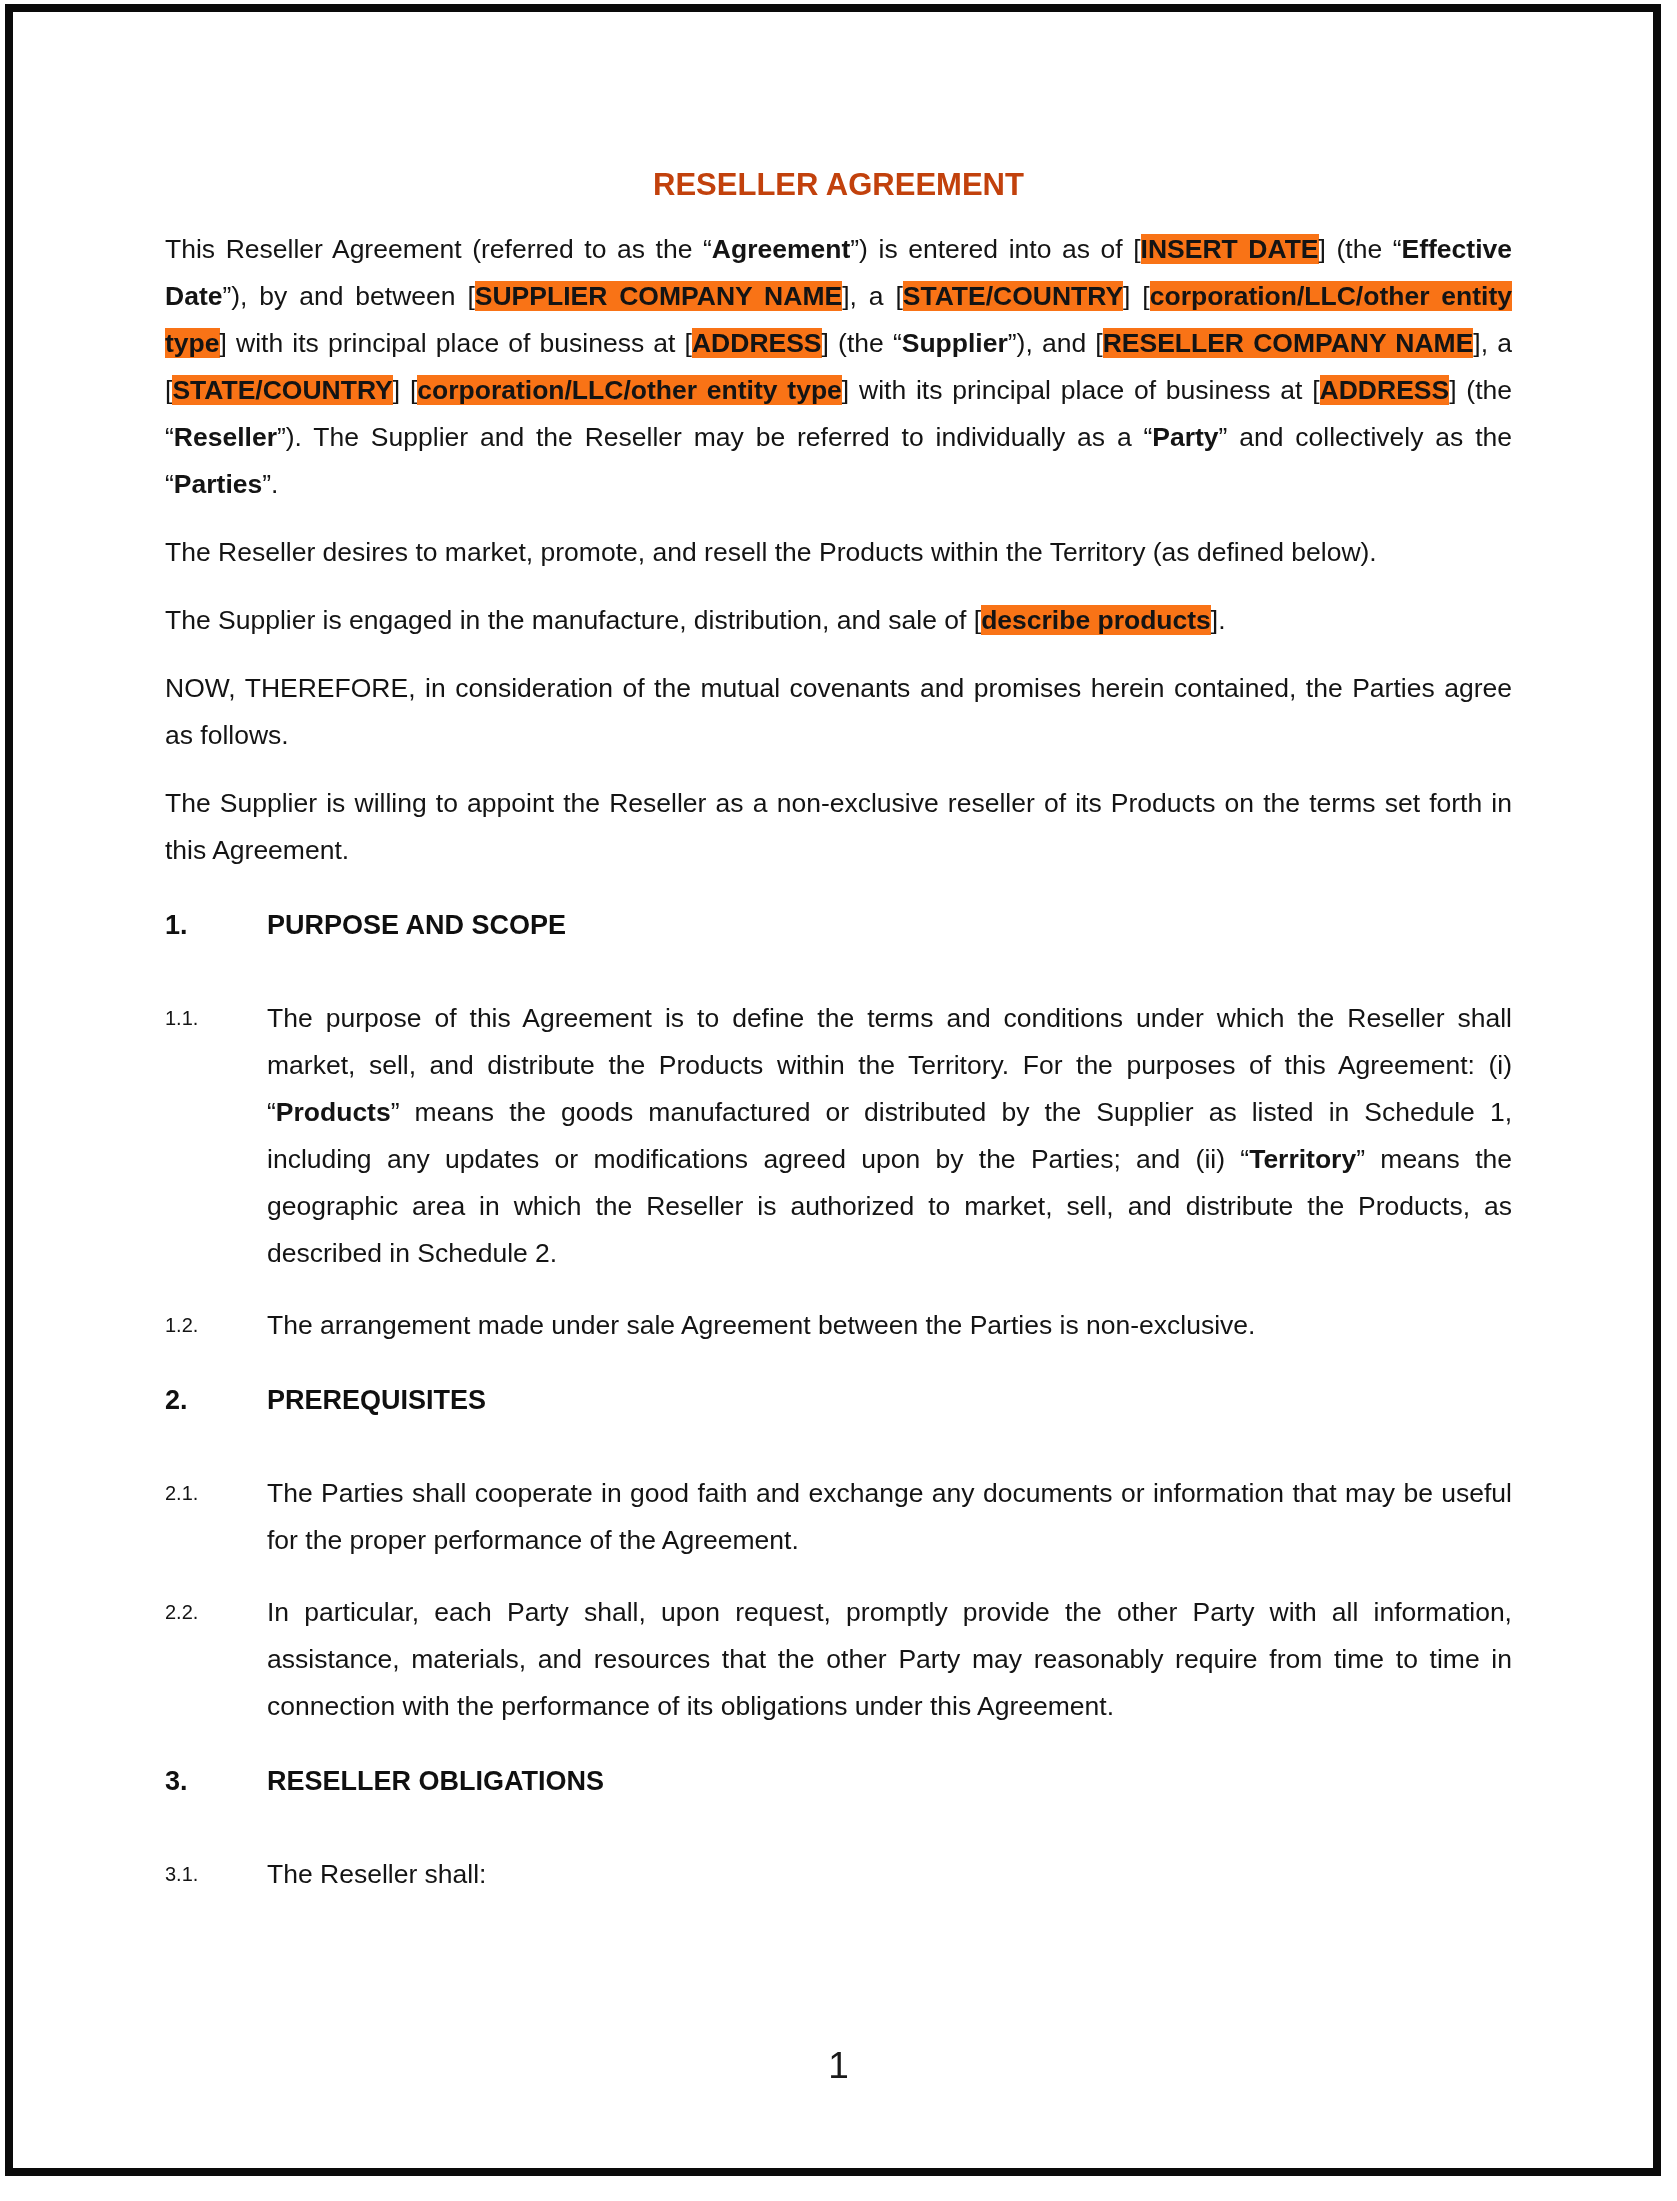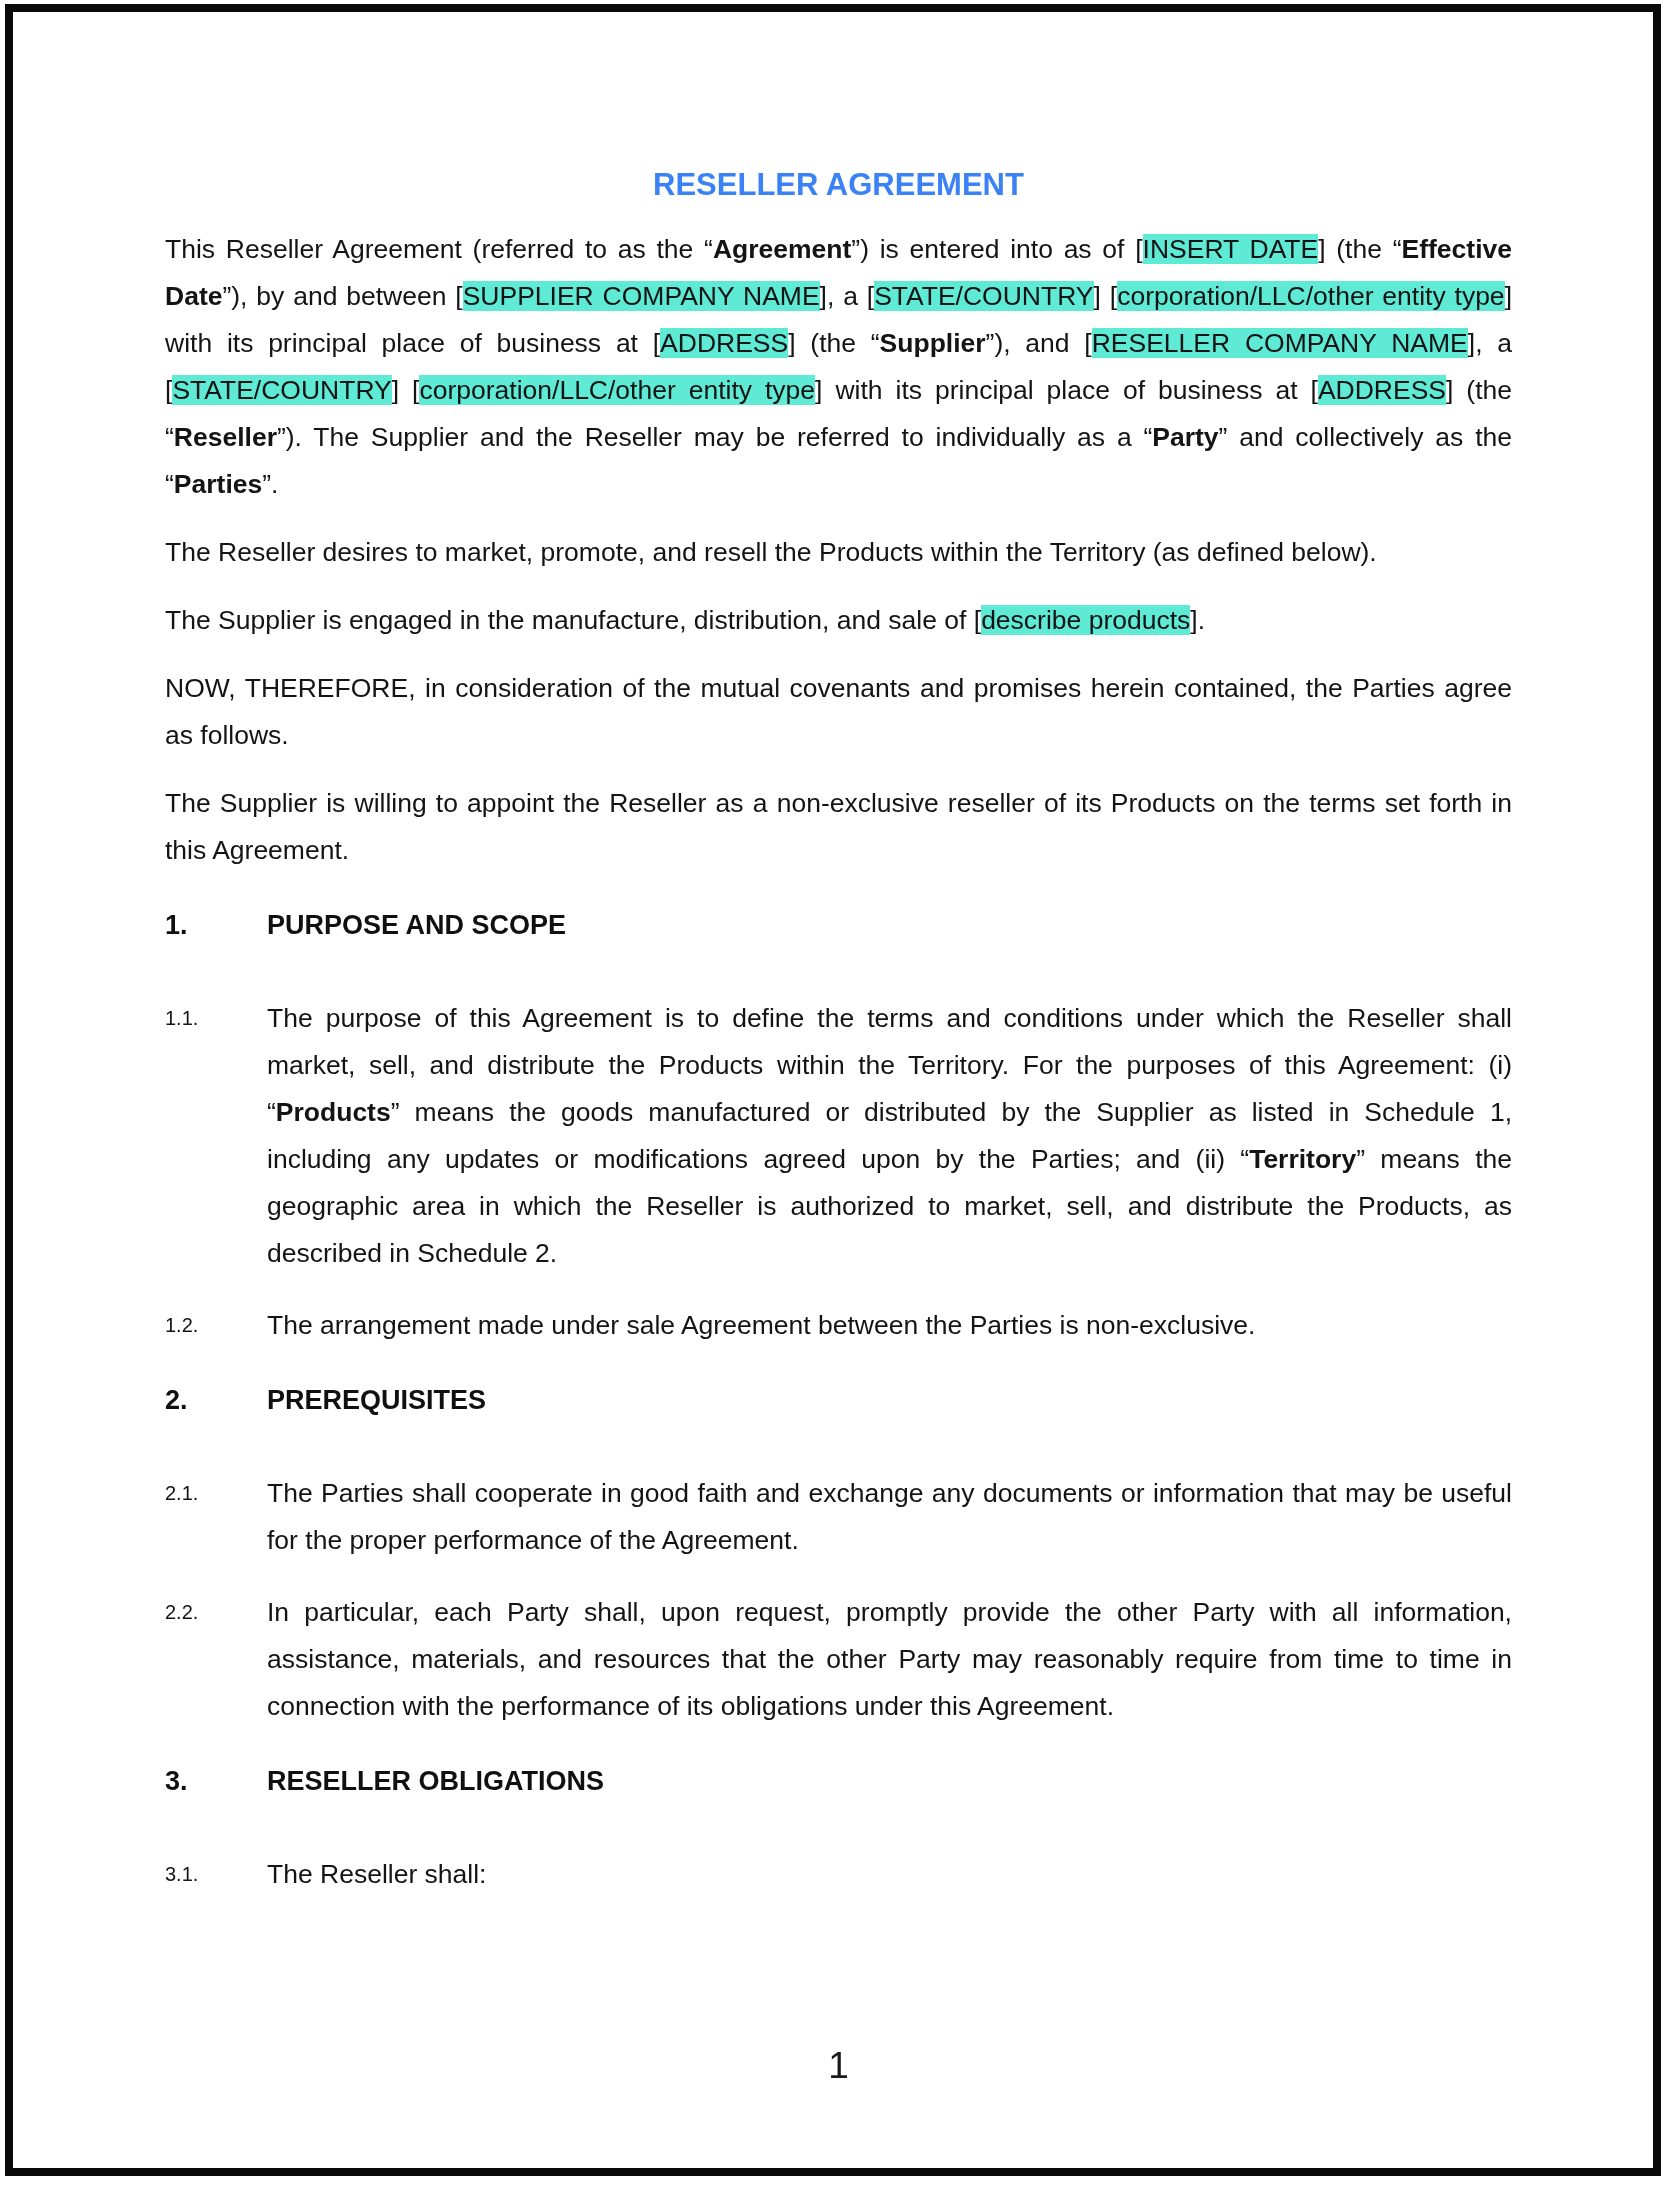--- a/index.html
+++ b/index.html
@@ -25,21 +25,21 @@
     left: 165px; top: 13.2px;
     width: 1347px;
   }
   .title {
     margin: 148px 0 17.6px 0;
     text-align: center;
     font-weight: bold;
     font-size: 31px;
     line-height: 47px;
     letter-spacing: 0px;
-    color: #3b82f6;
+    color: #c2410c;
   }
   .para {
     font-size: 26.5px;
     line-height: 47px;
     text-align: justify;
     margin: 0 0 21px 0;
   }
   .item { display: flex; margin: 0 0 25px 0; }
   .item .num {
     flex: 0 0 102px;
@@ -55,21 +55,21 @@
   .heading {
     display: flex;
     margin: 28px 0 46px 0;
     font-weight: bold;
     font-size: 27px;
     line-height: 47px;
     color: #101010;
   }
   .heading .num { flex: 0 0 102px; }
   .bold { font-weight: bold; }
-  .hl { background: #5eead4; }
+  .hl { background: #f97316; font-weight: bold; }
   .footer {
     position: absolute;
     left: 0; top: 2045px;
     width: 100%;
     text-align: center;
     font-size: 37px;
     line-height: 42px;
     color: #1a1a1a;
   }
 </style>

